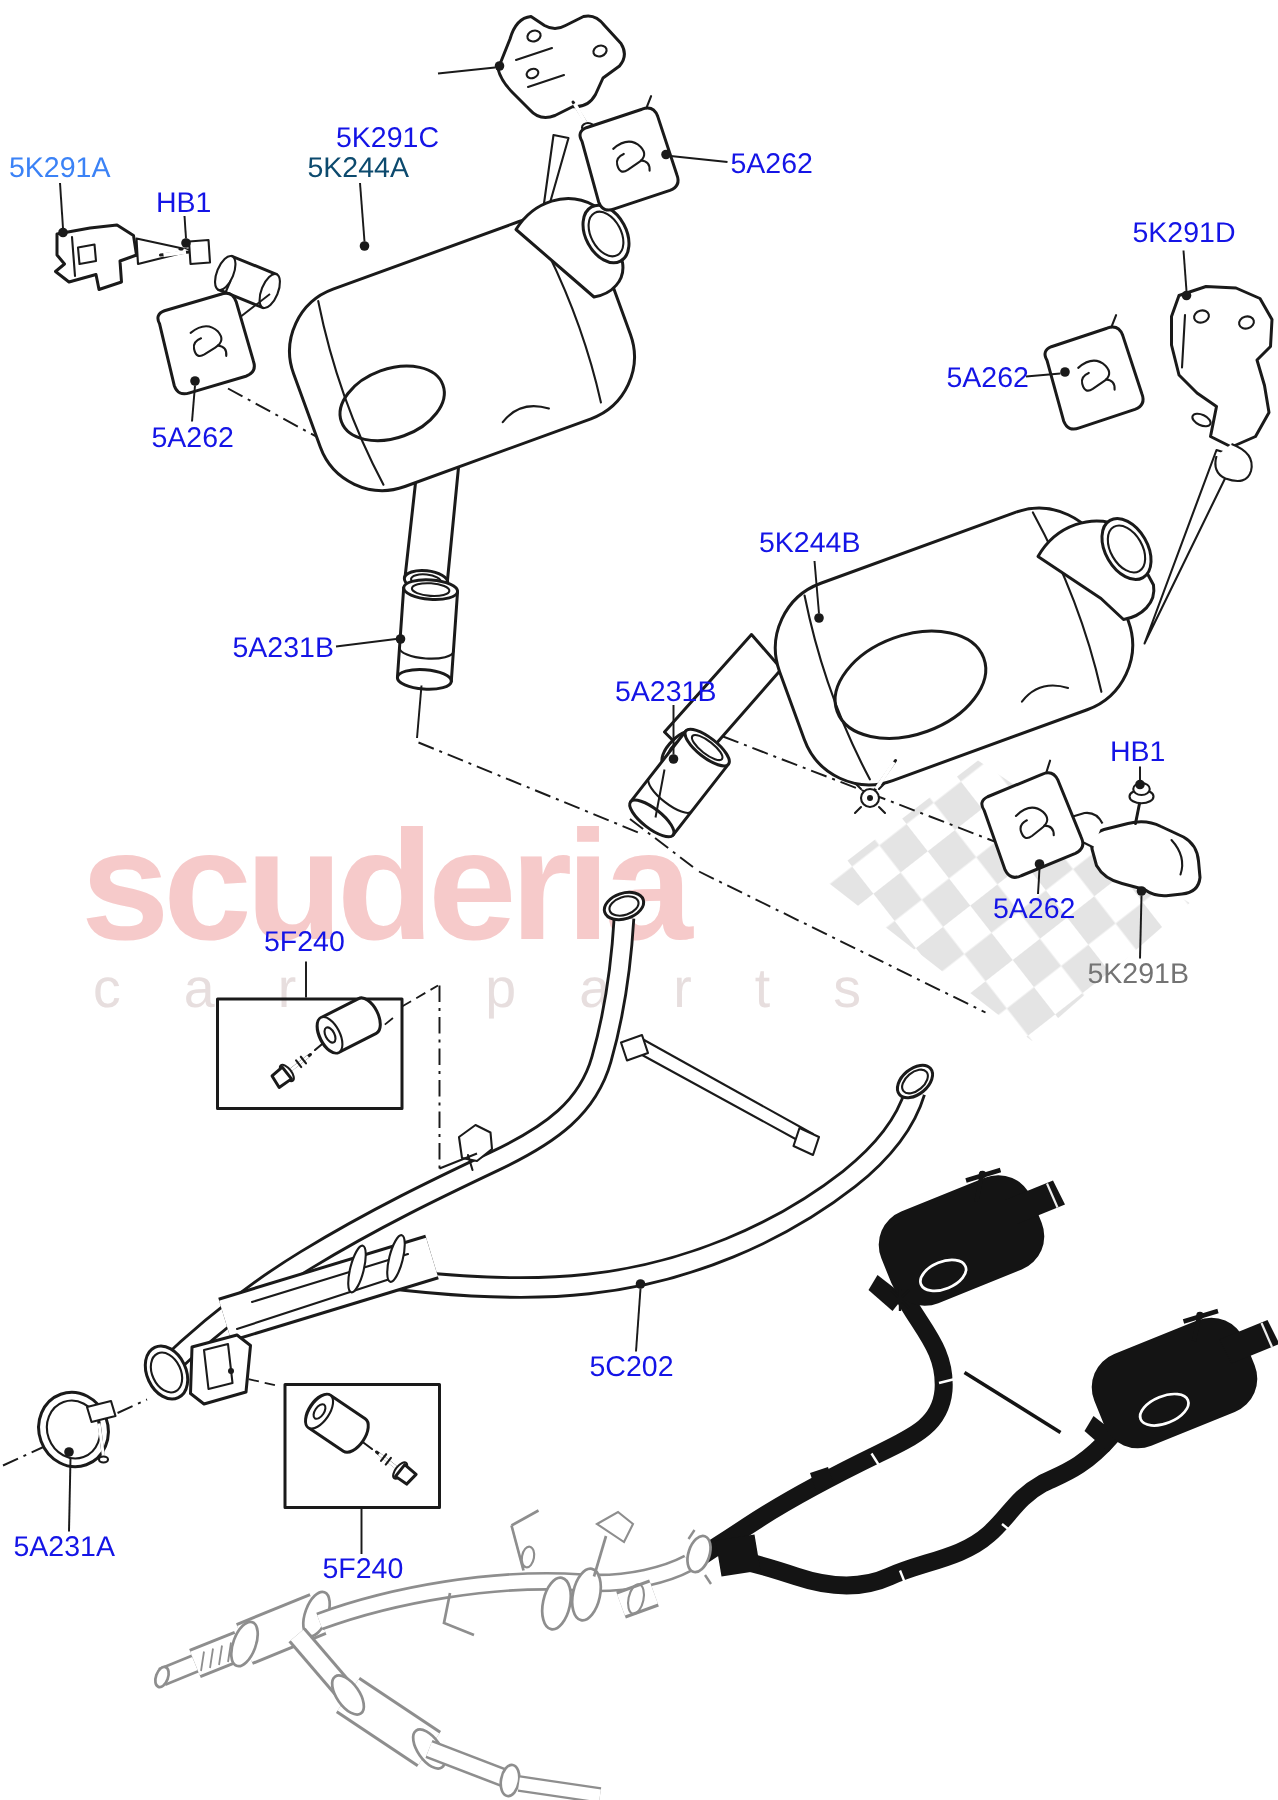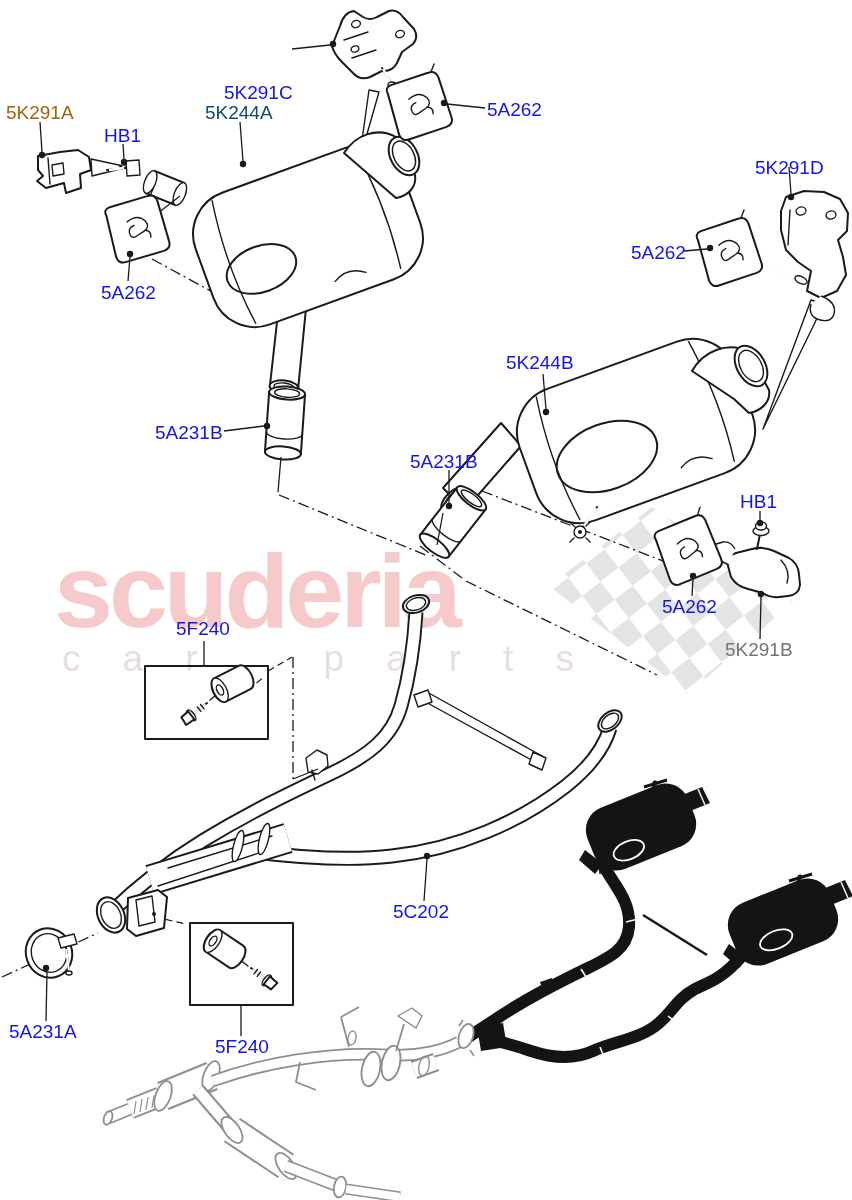--- a/index.html
+++ b/index.html
@@ -366,26 +366,26 @@
           <circle class="dot" cx="427" cy="856" r="3.2"></circle>
         <line class="ldr" x1="46" y1="1021" x2="47" y2="972"></line>
           <circle class="dot" cx="46" cy="968" r="3.2"></circle>
         <line class="ldr" x1="241" y1="1036" x2="241" y2="1006"></line>
       </g>
     </g>
   </svg>
 
   <div id="labels">
       <div class="plabel" style="left: 224px; top: 40px; color: rgb(20, 20, 230); margin-top: 43px;">5K291C</div>
-      <div class="plabel" style="left: 6px; top: 103px; color: #a16207;">5K291A</div>
+      <div class="plabel" style="left: 6px; top: 103px; color: #3b82f6;">5K291A</div>
       <div class="plabel" style="left: 104px; top: 126px; color: rgb(20, 20, 230);">HB1</div>
       <div class="plabel" style="left: 205px; top: 103px; color: #0c4a6e;">5K244A</div>
       <div class="plabel" style="left: 101px; top: 283px; color: rgb(20, 20, 230);">5A262</div>
       <div class="plabel" style="left: 487px; top: 100px; color: rgb(20, 20, 230);">5A262</div>
-      <div class="plabel" style="left: 755px; top: 146px; color: rgb(20, 20, 230); margin-top: 12px;">5K291D</div>
+      <div class="plabel" style="left: 755px; top: 146px; color: rgb(20, 20, 230);">5K291D</div>
       <div class="plabel" style="left: 631px; top: 243px; color: rgb(20, 20, 230);">5A262</div>
       <div class="plabel" style="left: 506px; top: 353px; color: rgb(20, 20, 230);">5K244B</div>
       <div class="plabel" style="left: 155px; top: 423px; color: rgb(20, 20, 230);">5A231B</div>
       <div class="plabel" style="left: 410px; top: 452px; color: rgb(20, 20, 230);">5A231B</div>
       <div class="plabel" style="left: 740px; top: 492px; color: rgb(20, 20, 230);">HB1</div>
       <div class="plabel" style="left: 662px; top: 597px; color: rgb(20, 20, 230);">5A262</div>
       <div class="plabel" style="left: 725px; top: 640px; color: #737373;">5K291B</div>
       <div class="plabel" style="left: 176px; top: 619px; color: rgb(20, 20, 230);">5F240</div>
       <div class="plabel" style="left: 393px; top: 902px; color: rgb(20, 20, 230);">5C202</div>
       <div class="plabel" style="left: 9px; top: 1022px; color: rgb(20, 20, 230);">5A231A</div>

